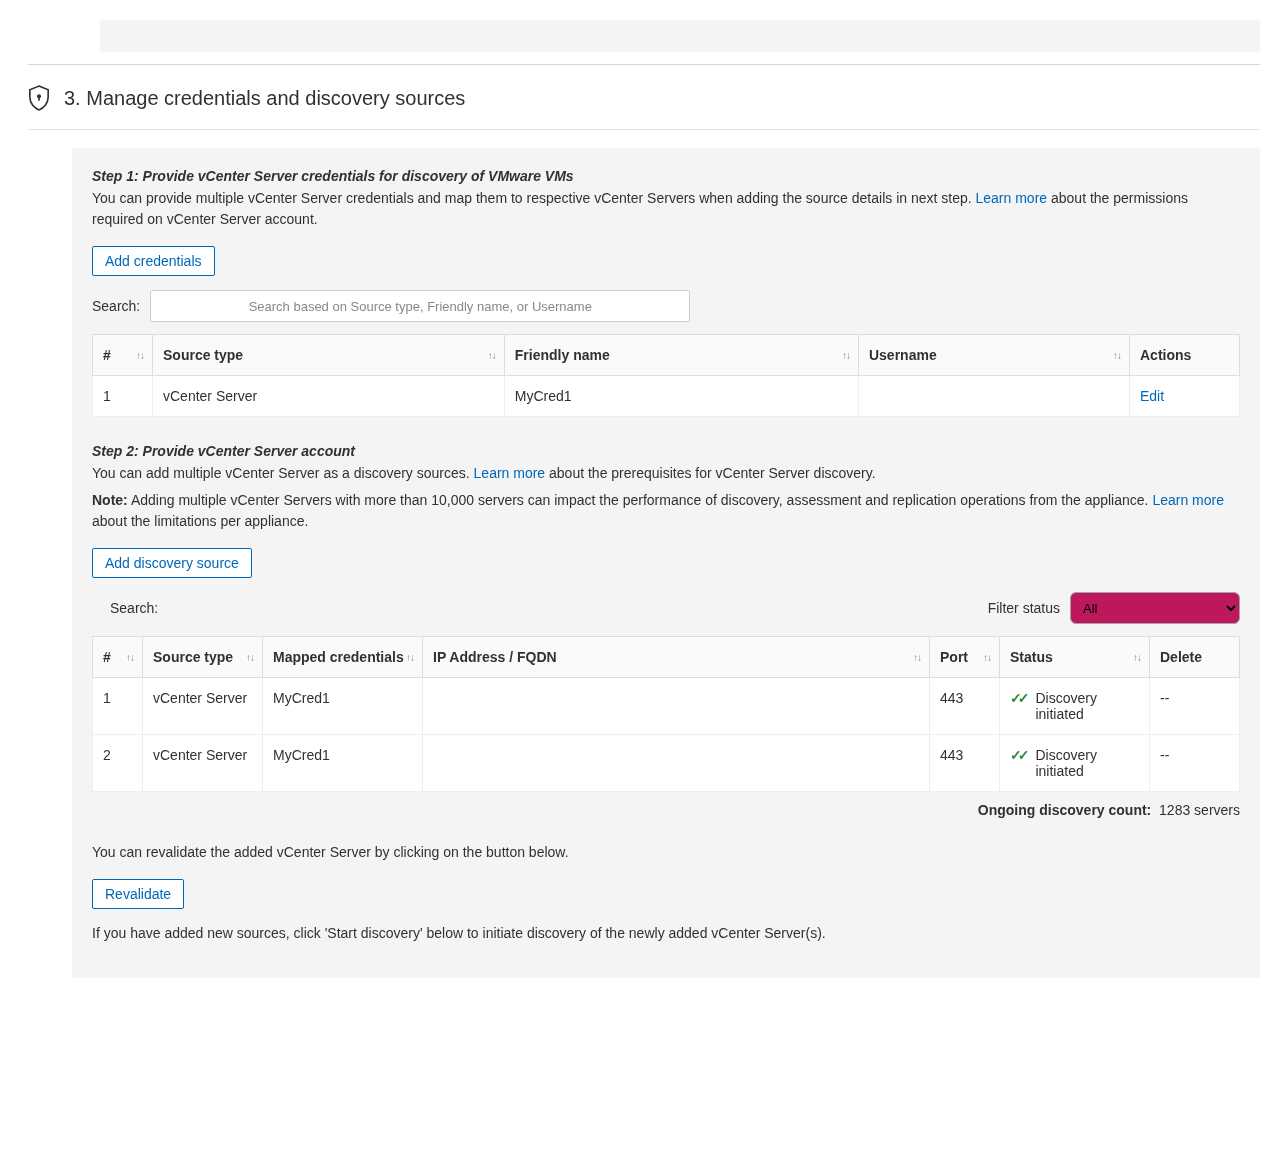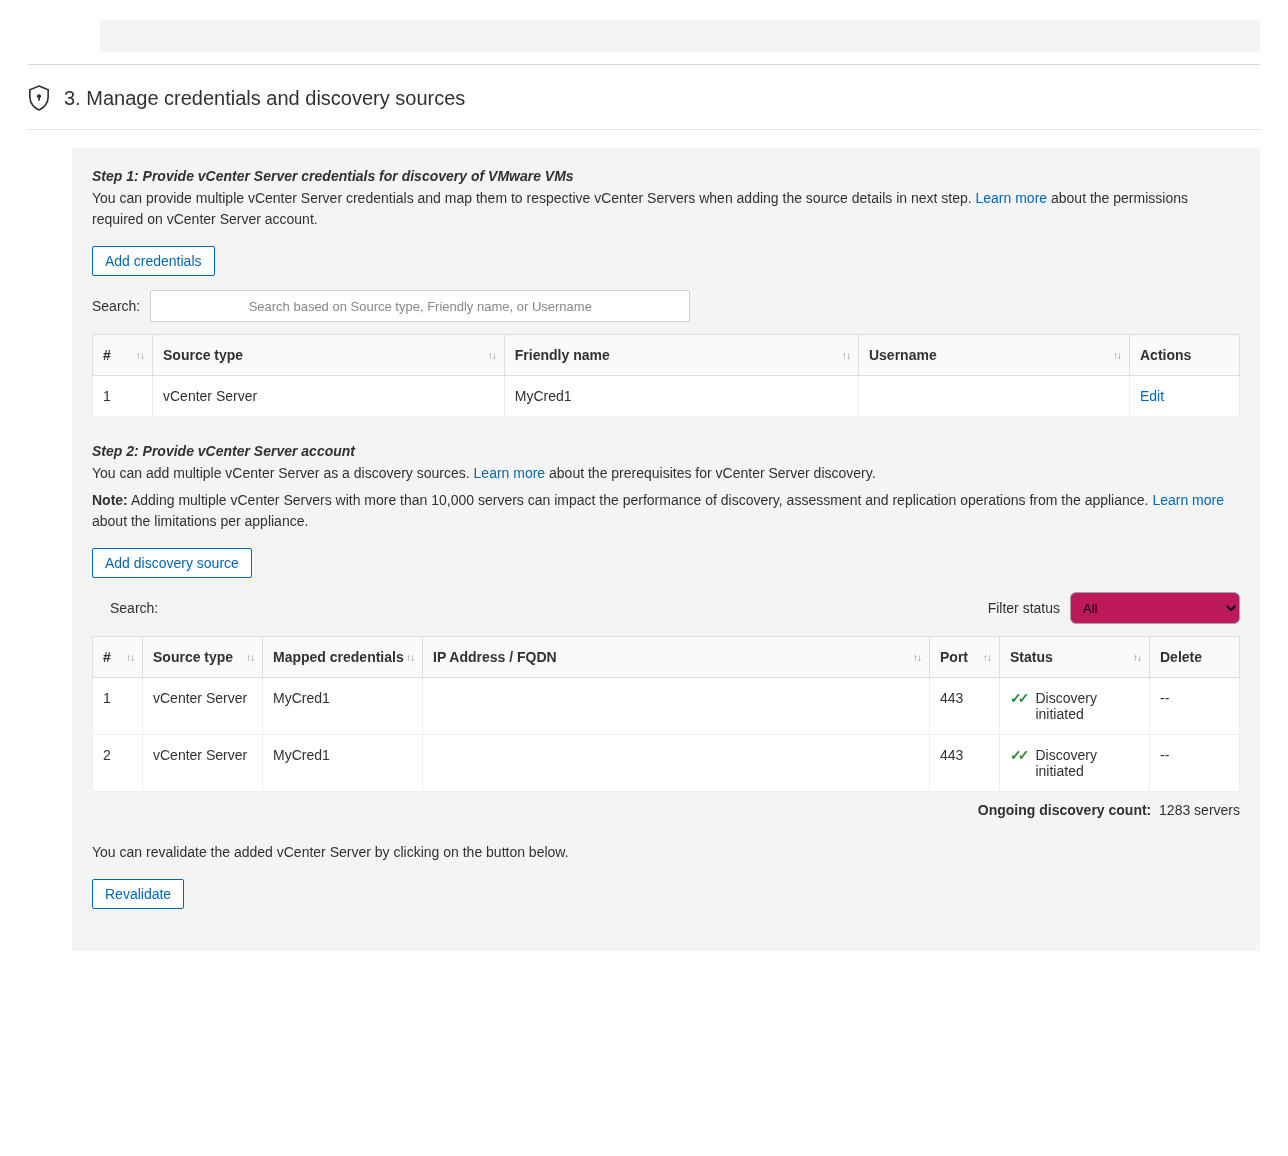--- a/index.html
+++ b/index.html
@@ -151,16 +151,17 @@
         </tbody>
       </table>
 
       <div class="count-row">
         <span class="count-label">Ongoing discovery count:</span>
         &nbsp;<span>1283 servers</span>
       </div>
 
       <div class="step-desc">You can revalidate the added vCenter Server by clicking on the button below.</div>
       <button class="btn">Revalidate</button>
+      <div class="step-desc">If you have added new sources, click 'Start discovery' below to initiate discovery of the newly added vCenter Server(s).</div>
     </div>
 
   </div>
 </div>
 
 </body></html>

